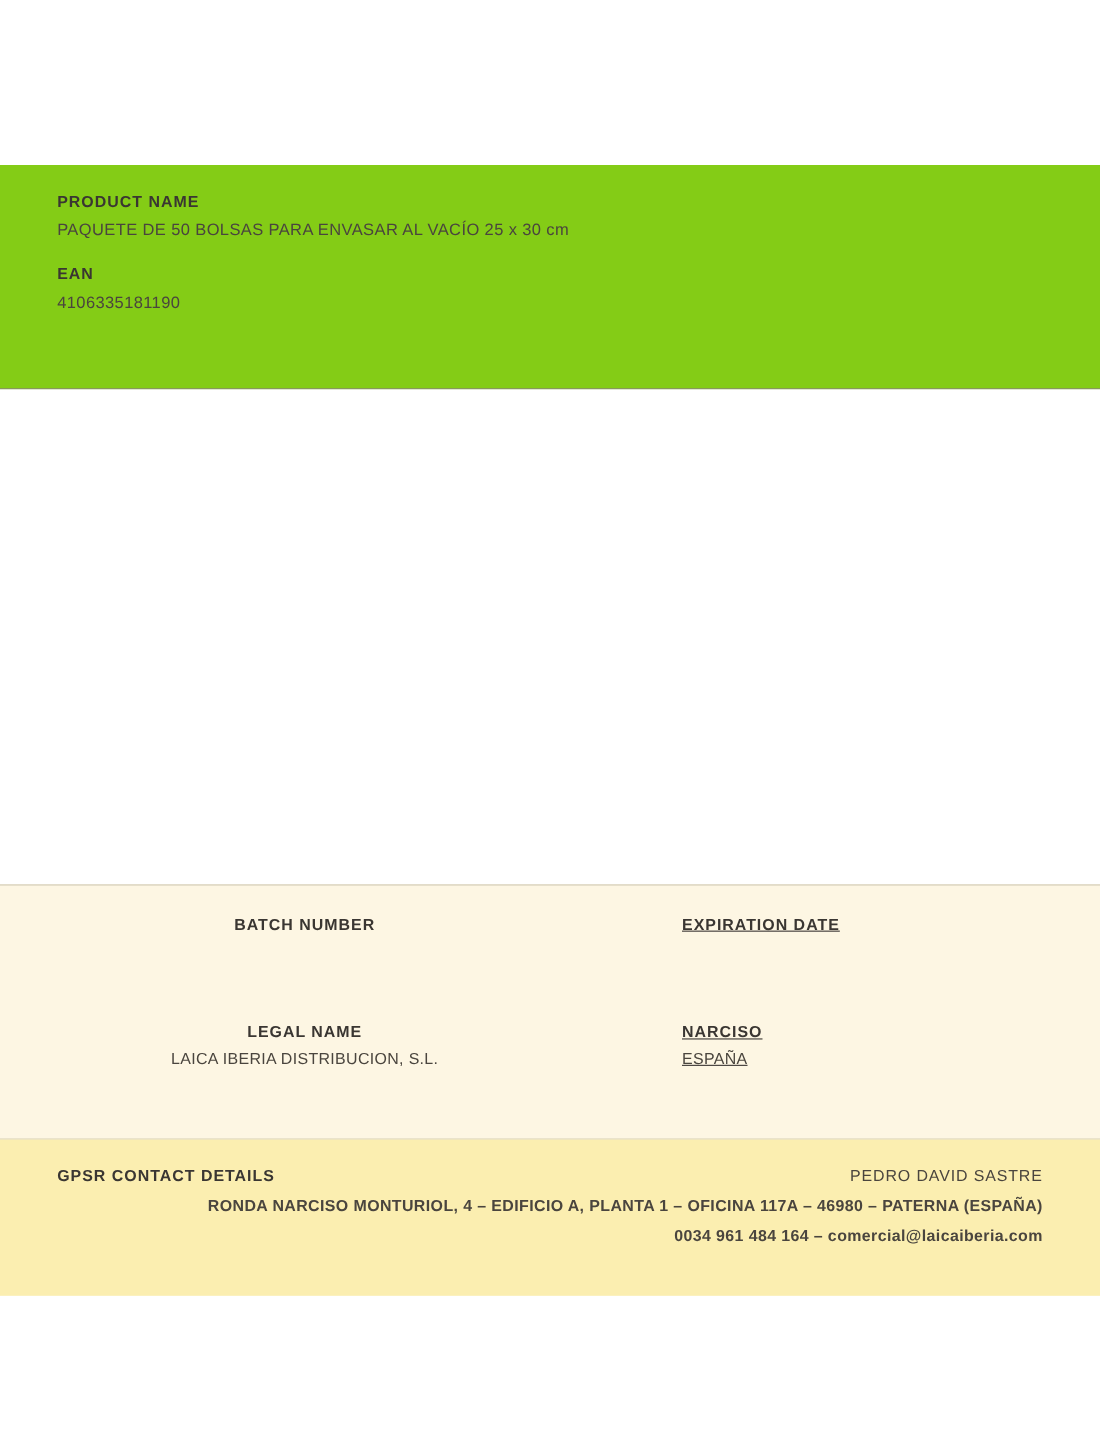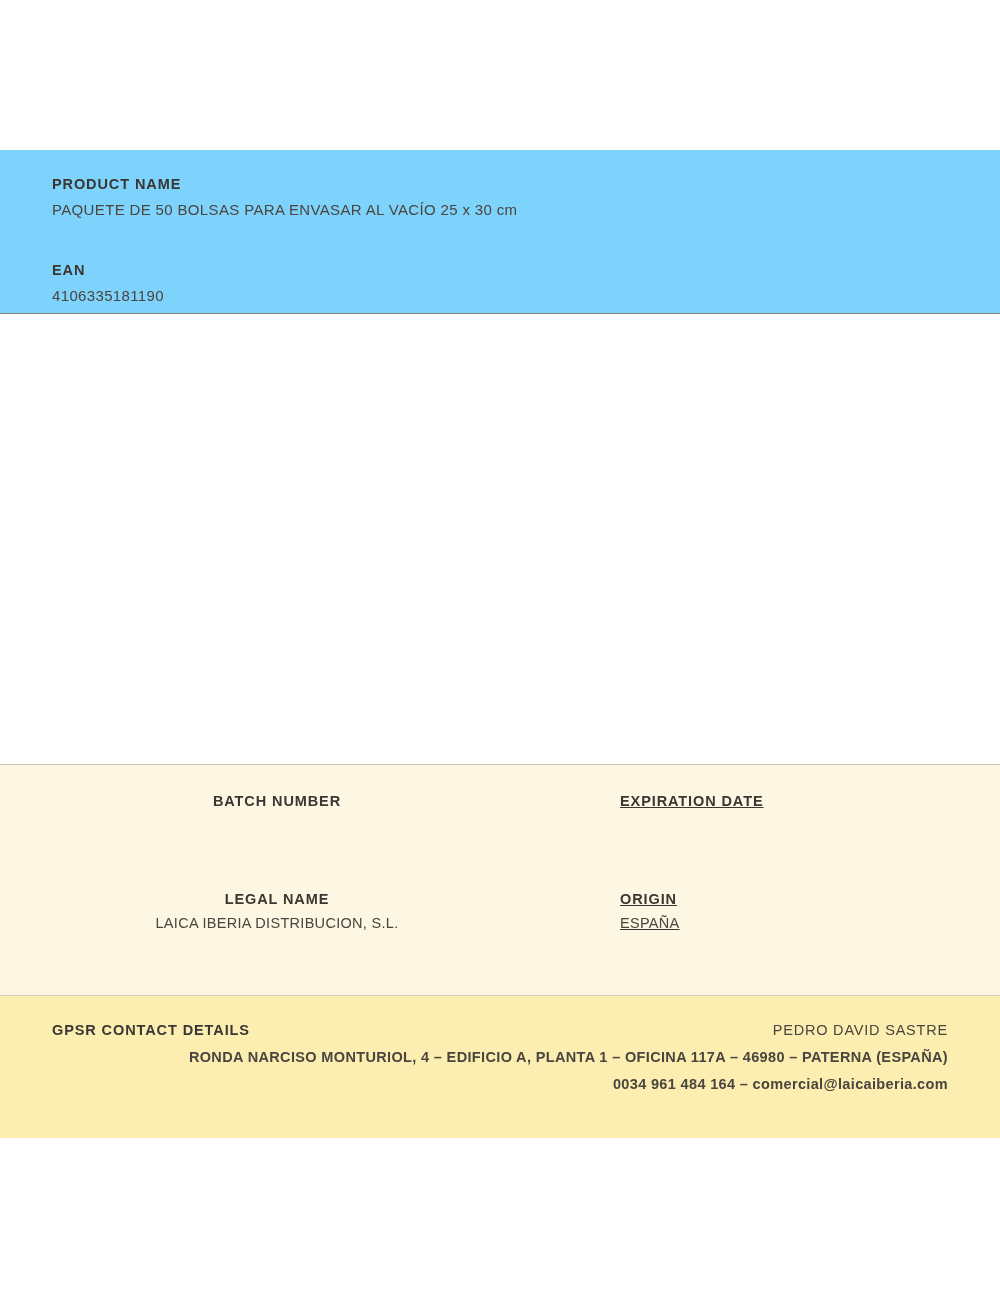--- a/index.html
+++ b/index.html
@@ -22,41 +22,41 @@
   }
 
   
   .top-gap {
     height: 150px;
     background: #ffffff;
   }
 
   
   .product-block {
-    background: #7dd3fc;
+    background: #84cc16;
     border-bottom: 1px solid #8a8378;
     padding: 26px 52px 34px 52px;
     box-sizing: border-box;
-    height: 164px;
+    height: 204px;
   }
   .field-label {
     font-size: 14.5px;
     font-weight: bold;
     letter-spacing: 0.9px;
     color: #3a3632;
     margin: 0 0 9px 0;
   }
   .field-value {
     font-size: 15px;
     letter-spacing: 0.35px;
     color: #4a453e;
     margin: 0;
   }
   .field-group + .field-group {
-    margin-top: 44px;
+    margin-top: 24px;
   }
 
   
   .blank-region {
     height: 450px;
     background: #ffffff;
   }
 
   
   .info-block {
@@ -170,21 +170,21 @@
         <p class="info-label">EXPIRATION DATE</p>
         <p class="info-value"></p>
       </div>
     </div>
     <div class="info-row">
       <div class="col-batch">
         <p class="info-label">LEGAL NAME</p>
         <p class="info-value">LAICA IBERIA DISTRIBUCION, S.L.</p>
       </div>
       <div class="col-exp">
-        <p class="info-label">ORIGIN</p>
+        <p class="info-label">NARCISO</p>
         <p class="info-value">ESPAÑA</p>
       </div>
     </div>
   </section>
 
   <section class="gpsr-block">
     <div class="gpsr-top">
       <span class="gpsr-title">GPSR CONTACT DETAILS</span>
       <span class="gpsr-contact-name">PEDRO DAVID SASTRE</span>
     </div>

